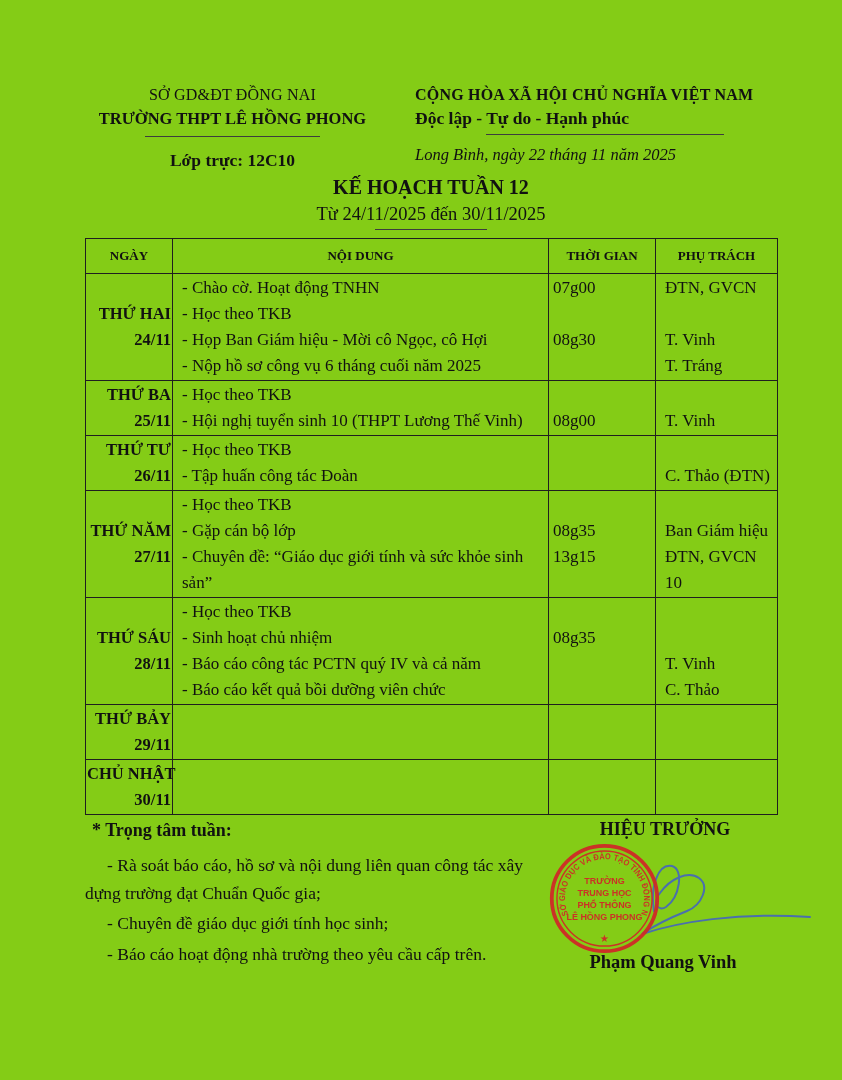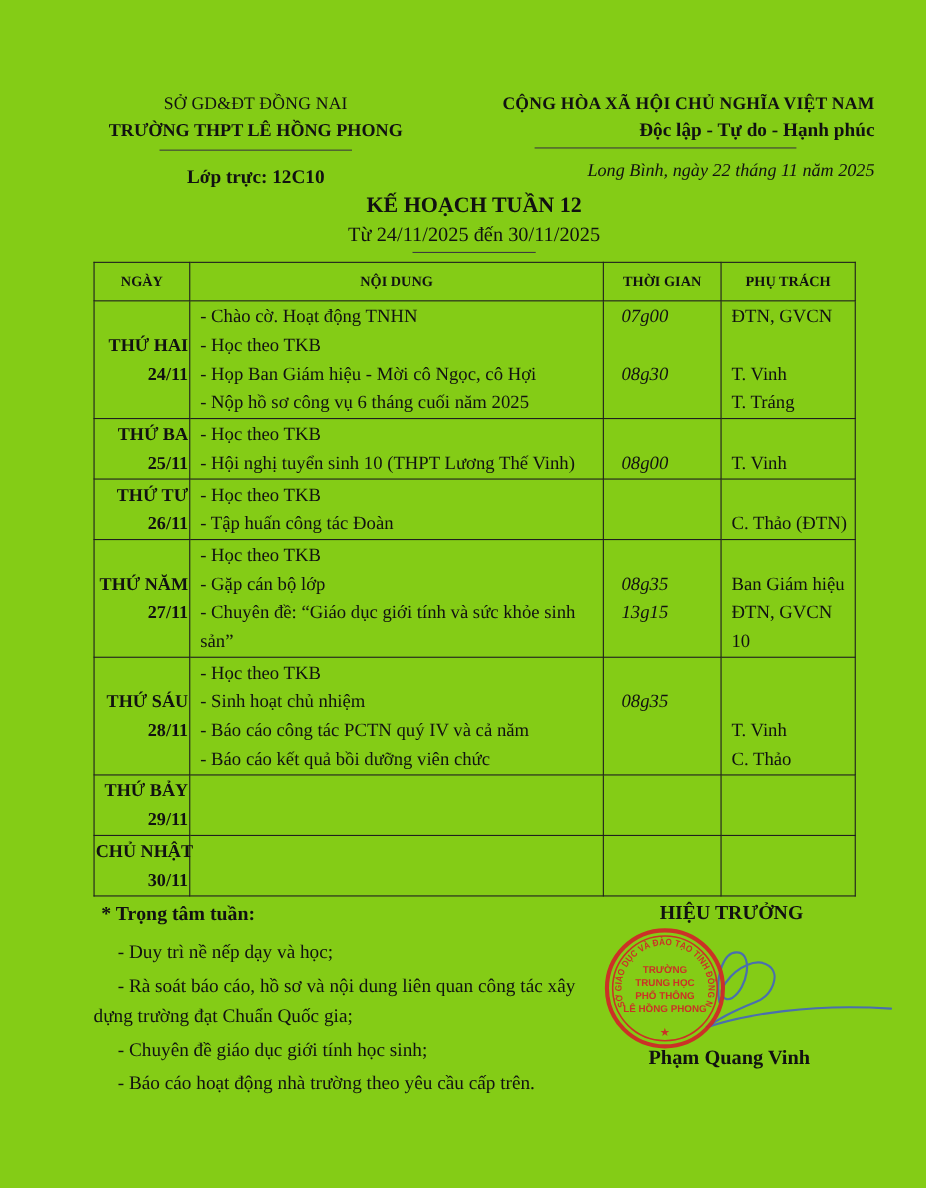--- a/index.html
+++ b/index.html
@@ -19,21 +19,21 @@
     color:var(--ink);
     overflow:hidden;
   }
   
   .header-left{position:absolute;left:60px;top:86px;width:345px;text-align:center;}
   .hl-dept{font-size:16px;letter-spacing:.2px;}
   .hl-school{font-size:16.5px;font-weight:bold;margin-top:5px;}
   .rule-school{width:175px;border-top:1.6px solid var(--rule);margin:7px auto 0;}
   .hl-class{font-size:17.5px;font-weight:bold;margin-top:13px;}
 
-  .header-right{position:absolute;left:415px;top:86px;width:380px;text-align:right;}
+  .header-right{position:absolute;left:415px;top:86px;width:380px;text-align:left;}
   .hr-nation{font-size:16px;font-weight:bold;letter-spacing:.2px;}
   .hr-motto{font-size:17.5px;font-weight:bold;margin-top:4px;}
   .rule-motto{width:238px;border-top:1.6px solid var(--rule);margin:5px auto 0;}
   .hr-place{font-size:16.5px;font-style:italic;margin-top:10px;}
 
   
   .title-block{position:absolute;left:85px;top:176px;width:692px;text-align:center;}
   .title-main{font-size:20px;font-weight:bold;}
   .title-range{font-size:18.5px;font-weight:normal;margin-top:5px;}
   .rule-title{width:112px;border-top:1.6px solid var(--rule);margin:4px auto 0;}
@@ -49,21 +49,21 @@
     text-align:center;white-space:nowrap;
   }
   .schedule td{vertical-align:top;font-size:17px;padding:1px 0;}
   .schedule td.day-cell{
     vertical-align:middle;text-align:right;font-weight:bold;
     font-size:16.5px;padding:1px;
   }
   .day-cell .line{white-space:nowrap;}
   .line{line-height:26px;min-height:26px;}
   td.content-cell{padding:1px 6px 1px 9px;}
-  td.time-cell{padding:1px 3px 1px 16px;font-style:italic;}
+  td.time-cell{padding:1px 3px 1px 4px;}
   td.duty-cell{padding:1px 3px 1px 9px;}
 
   
   .footer-heading{position:absolute;left:92px;top:820px;font-size:18px;font-weight:bold;}
   .footer-notes{position:absolute;left:85px;top:849px;width:464px;font-size:17.5px;}
   .fn-item{line-height:27.5px;text-indent:22px;margin-top:3px;}
 
   
   .sig-title{position:absolute;left:560px;top:819px;width:210px;text-align:center;
     font-size:18px;font-weight:bold;}
@@ -245,21 +245,20 @@
           </td>
           <td class="content-cell"></td>
           <td class="time-cell"></td>
           <td class="duty-cell"></td>
         </tr>
       </tbody>
   </table>
 
   <div class="footer-heading">* Trọng tâm tuần:</div>
   <div class="footer-notes">
-      <div class="fn-item">- Duy trì nề nếp dạy và học;</div>
       <div class="fn-item">- Rà soát báo cáo, hồ sơ và nội dung liên quan công tác xây dựng trường đạt Chuẩn Quốc gia;</div>
       <div class="fn-item">- Chuyên đề giáo dục giới tính học sinh;</div>
       <div class="fn-item">- Báo cáo hoạt động nhà trường theo yêu cầu cấp trên.</div>
     </div>
 
   <div class="sig-title">HIỆU TRƯỞNG</div>
 
   <svg class="signature-svg" viewBox="0 0 200 90" xmlns="http://www.w3.org/2000/svg">
     <path class="sig-path" d="M 34,56 C 30,32 38,8 52,11 C 64,14 60,42 46,52 C 38,57 32,48 40,38 C 50,24 68,15 79,23 C 90,31 82,50 67,56 C 52,62 32,72 22,79 C 58,67 118,57 190,62"></path>
   </svg>

